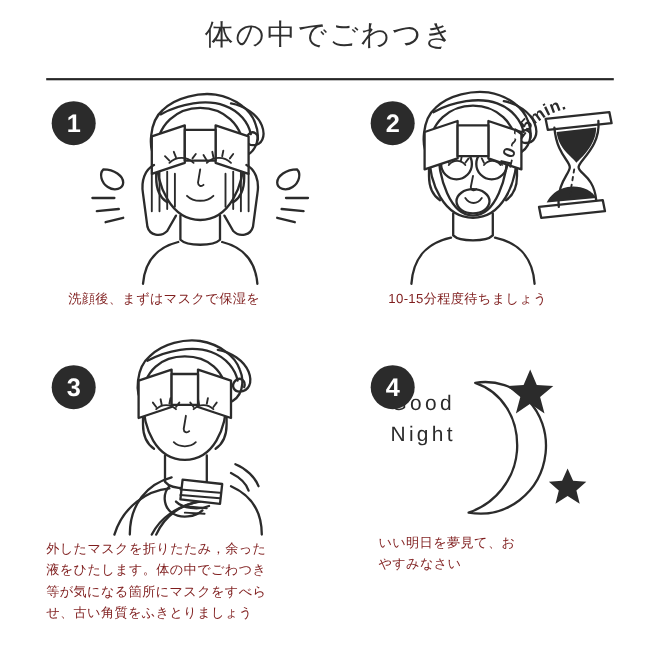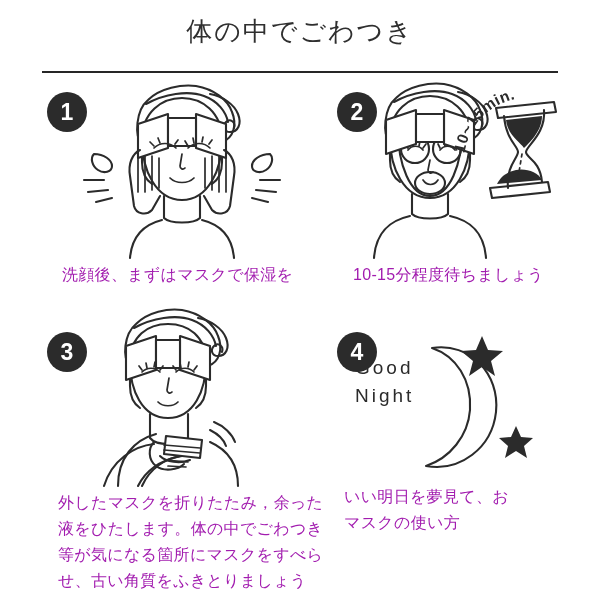--- a/index.html
+++ b/index.html
@@ -70,29 +70,29 @@
   .step-4 .badge { left: 15px; top: 14px; }
 
   .art {
     position: absolute;
     left: 0;
     top: 0;
   }
 
   .caption {
     position: absolute;
-    font-size: 16px;
+    font-size: 12px;
     line-height: 1.62;
-    color: #a21caf;
+    color: #7f1d1d;
     letter-spacing: 0.3px;
     white-space: pre-line;
   }
   .cap-1 { left: 20px;  top: 178px; width: 260px; }
   .cap-2 { left: 31px;  top: 178px; width: 260px; }
-  .cap-3 { left: 0px;   top: 172px; width: 285px; margin-left: 16px; }
+  .cap-3 { left: 0px;   top: 172px; width: 285px; }
   .cap-4 { left: 22px;  top: 166px; width: 225px; }
 
   svg { display: block; overflow: visible; }
   .ln { fill: none; stroke: #2b2b2b; stroke-width: 2.1; stroke-linecap: round; stroke-linejoin: round; }
   .ln-thin { fill: none; stroke: #2b2b2b; stroke-width: 1.7; stroke-linecap: round; stroke-linejoin: round; }
   .fl { fill: #2b2b2b; stroke: none; }
   .wh { fill: #ffffff; stroke: #2b2b2b; stroke-width: 2.1; stroke-linejoin: round; stroke-linecap: round; }
 
   .gn-text {
     position: absolute;
@@ -305,16 +305,16 @@
                           C128 140 146 118 148 92 C150 62 134 38 110 30 Z"></path>
 
       <path class="fl" d="M160 18 L166 32 L181 33 L169 43 L173 58 L160 49 L147 58 L151 43 L139 33 L154 32 Z"></path>
       <path class="fl" d="M194 108 L199 119 L211 120 L202 128 L205 140 L194 133 L183 140 L186 128 L177 120 L189 119 Z"></path>
     </svg>
 
     <div class="gn-text">Good
 Night</div>
 
     <div class="caption cap-4">いい明日を夢見て、お
-マスクの使い方</div>
+やすみなさい</div>
   </div>
 
 </div>
 
 </body></html>

